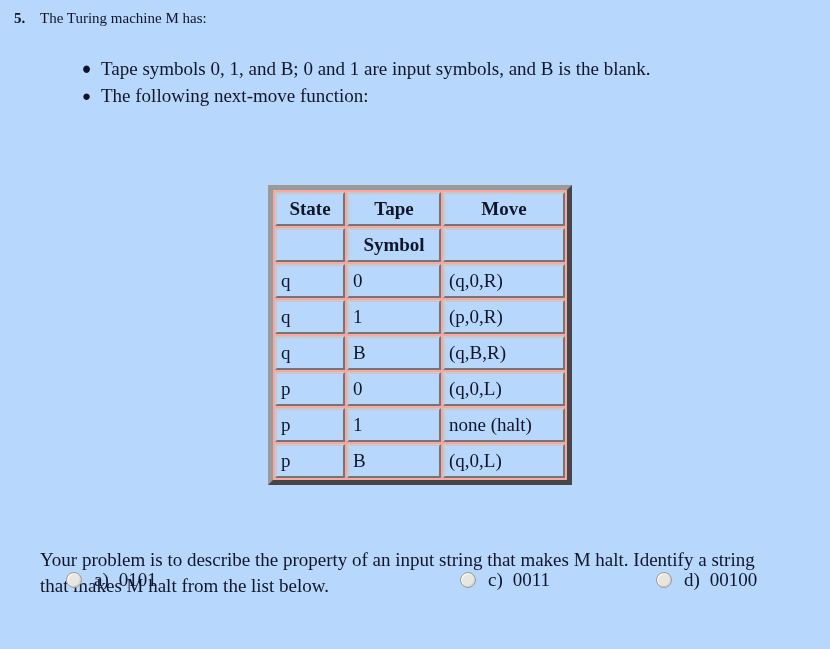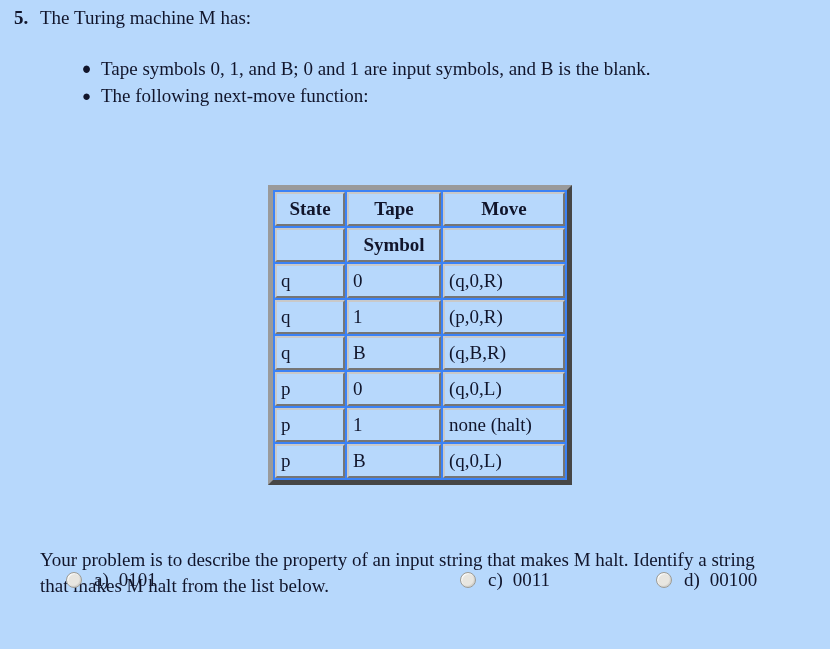--- a/index.html
+++ b/index.html
@@ -16,21 +16,21 @@
     overflow: hidden;
     position: relative;
   }
 
   
   #question-stem {
     position: absolute;
     left: 14px;
     top: 5px;
     width: 800px;
-    font-size: 19px;
+    font-size: 15px;
     line-height: 26px;
   }
   .q-number {
     font-weight: bold;
     display: inline-block;
     width: 26px;
   }
   .q-text { font-weight: normal; }
 
   
@@ -62,21 +62,21 @@
   #move-table-frame {
     position: absolute;
     left: 268px;
     top: 185px;
     border: 5px outset #9a9a9a;
     background: #b7d8fc;
   }
   #move-table {
     border-collapse: separate;
     border-spacing: 2px;
-    background: #3b82f6;
+    background: #fca5a5;
     font-size: 19px;
   }
   #move-table td {
     border: 2px outset #c9c9c9;
     background: #b7d8fc;
     padding: 2px 4px;
     line-height: 26px;
     height: 26px;
     white-space: nowrap;
   }

